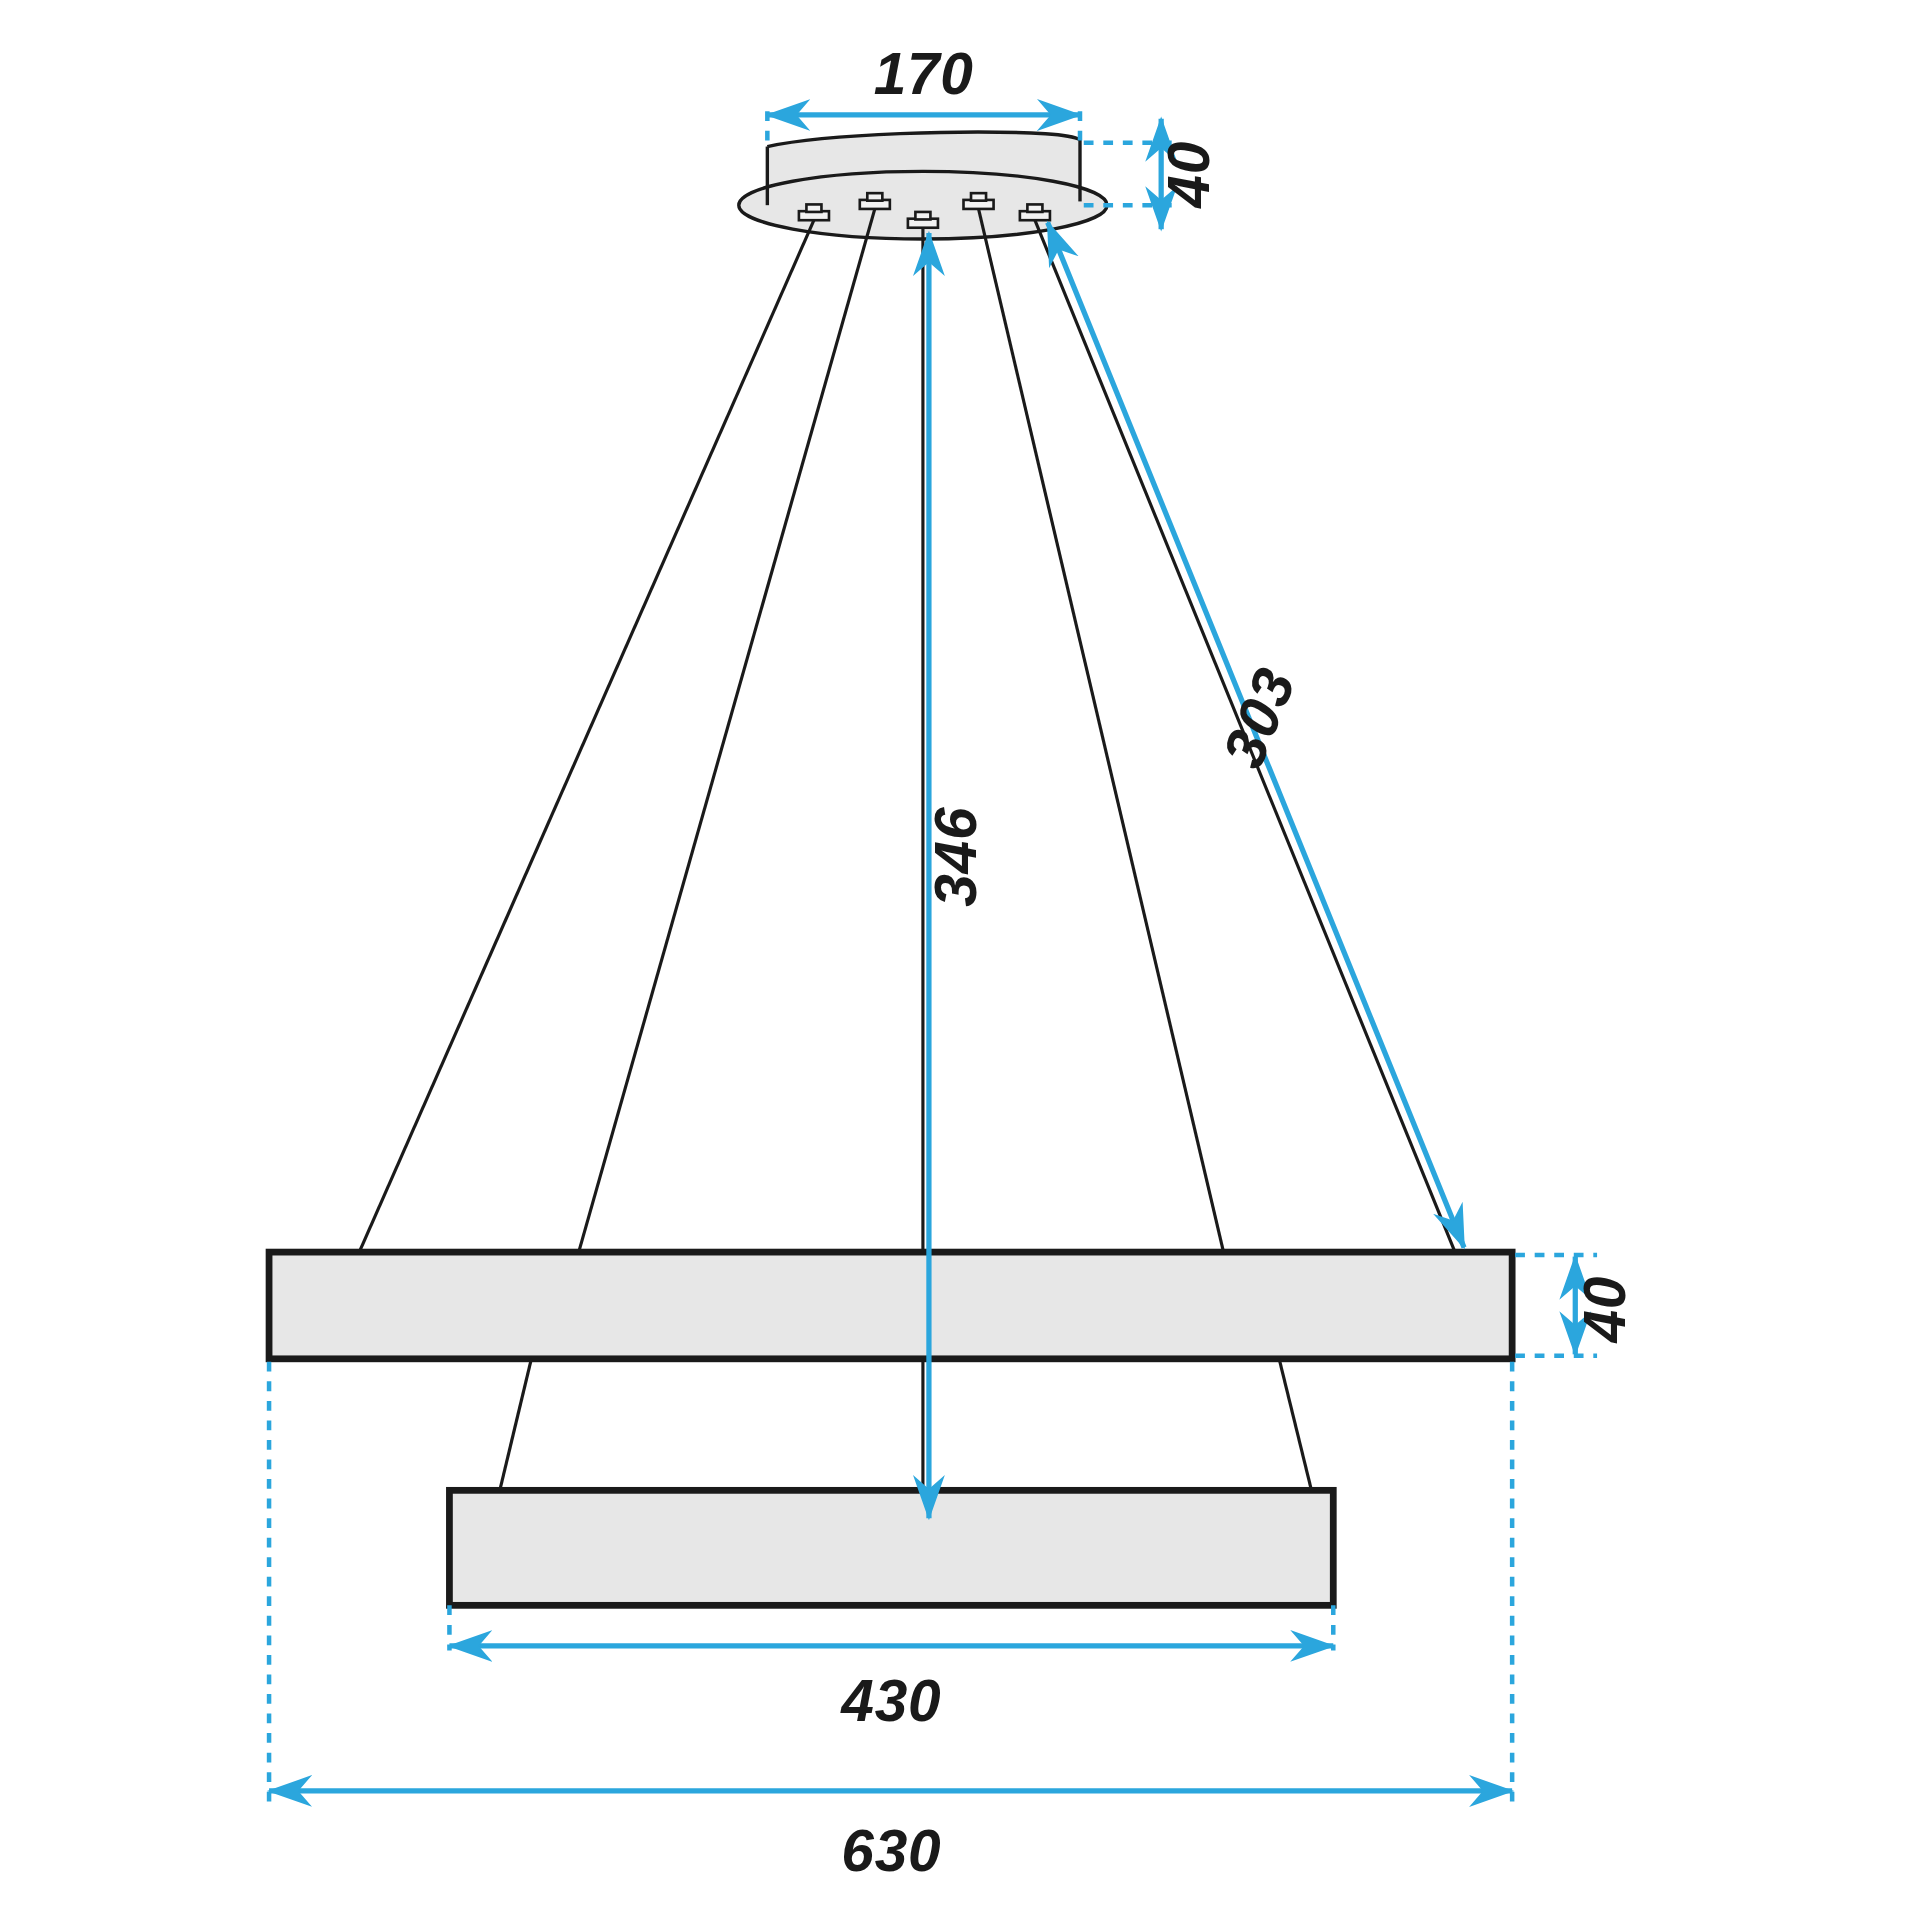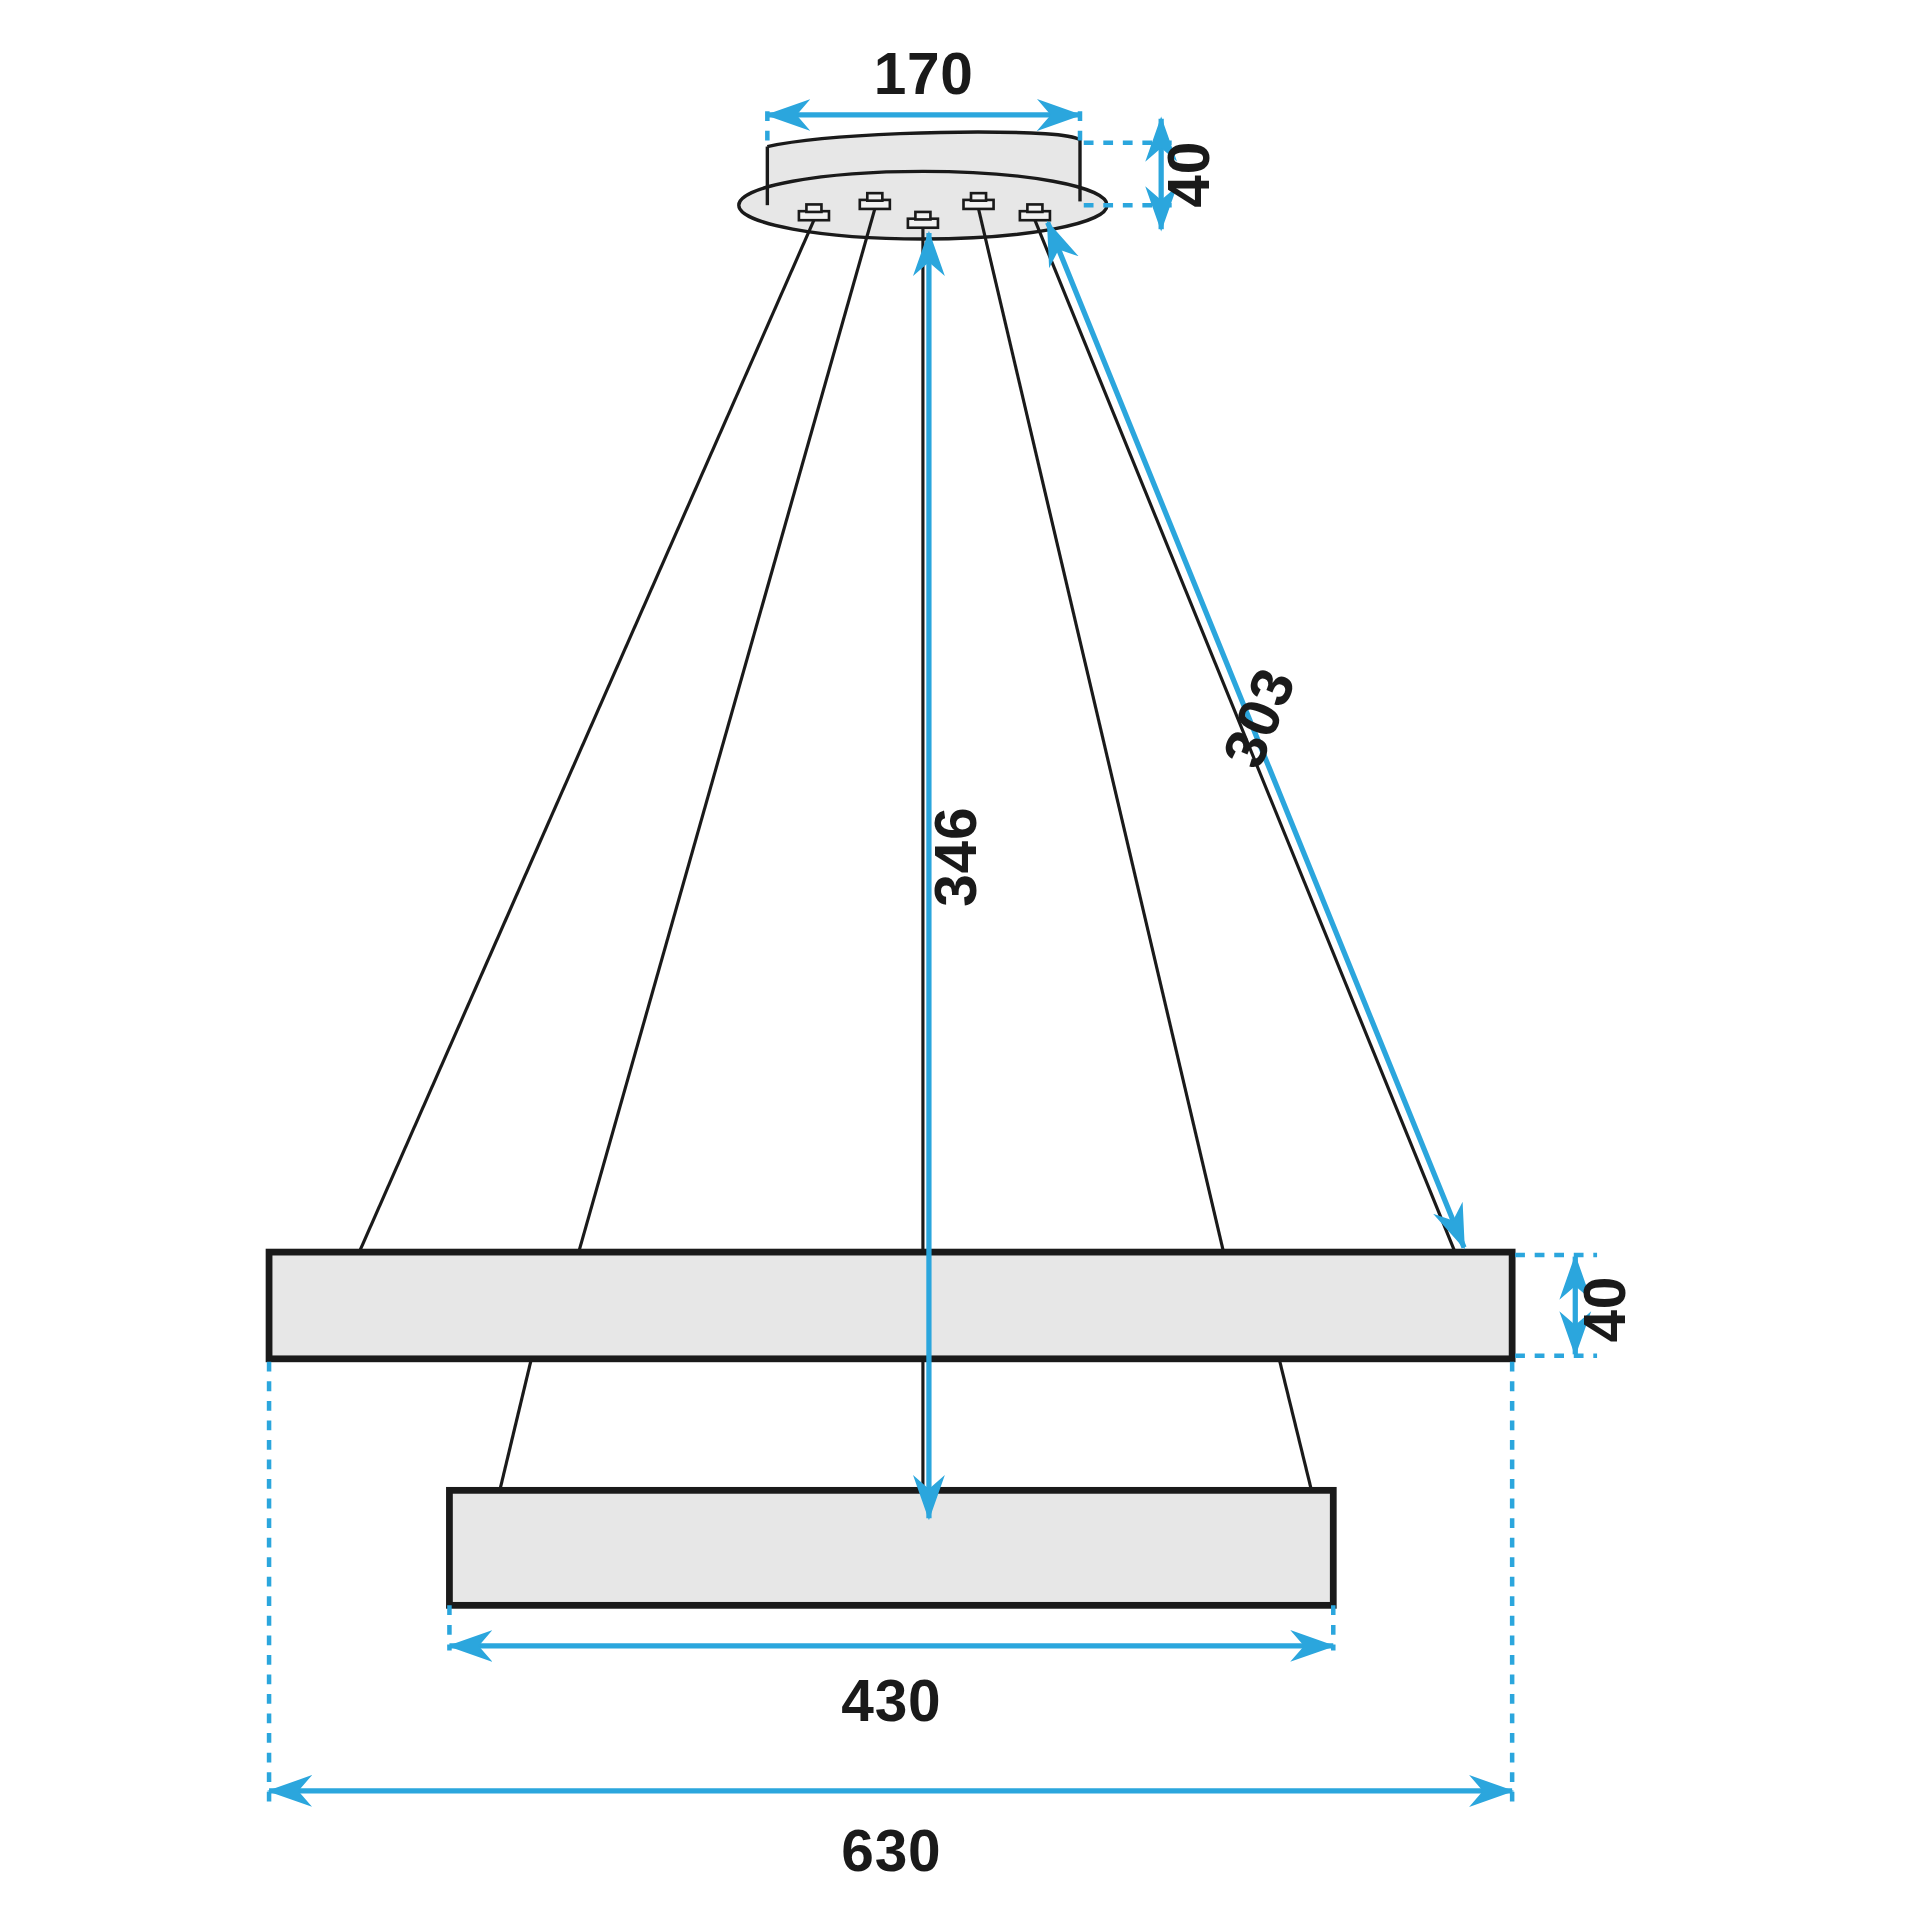--- a/index.html
+++ b/index.html
@@ -11,20 +11,21 @@
     width: 1924px;
     height: 1924px;
     font-family: "Liberation Sans", sans-serif;
     overflow: hidden;
   }
   #drawing-root {
     position: relative;
     width: 1924px;
     height: 1924px;
     background: #ffffff;
+    font-style: italic;
   }
   svg#technical-drawing {
     display: block;
     width: 1924px;
     height: 1924px;
   }
   .dim-text {
     font-family: "Liberation Sans", sans-serif;
     font-weight: 700;
     font-size: 78px;

